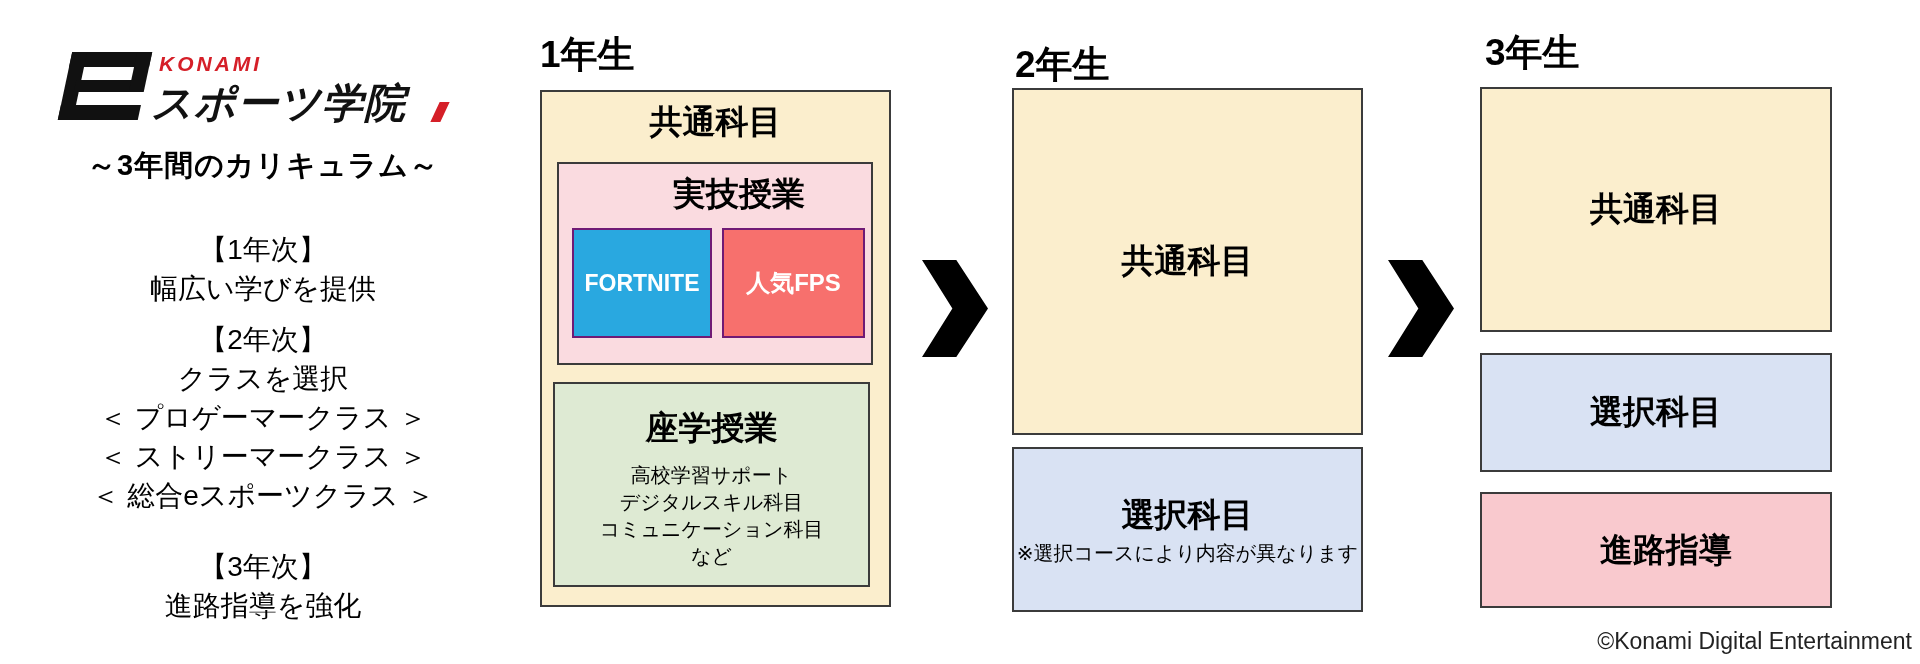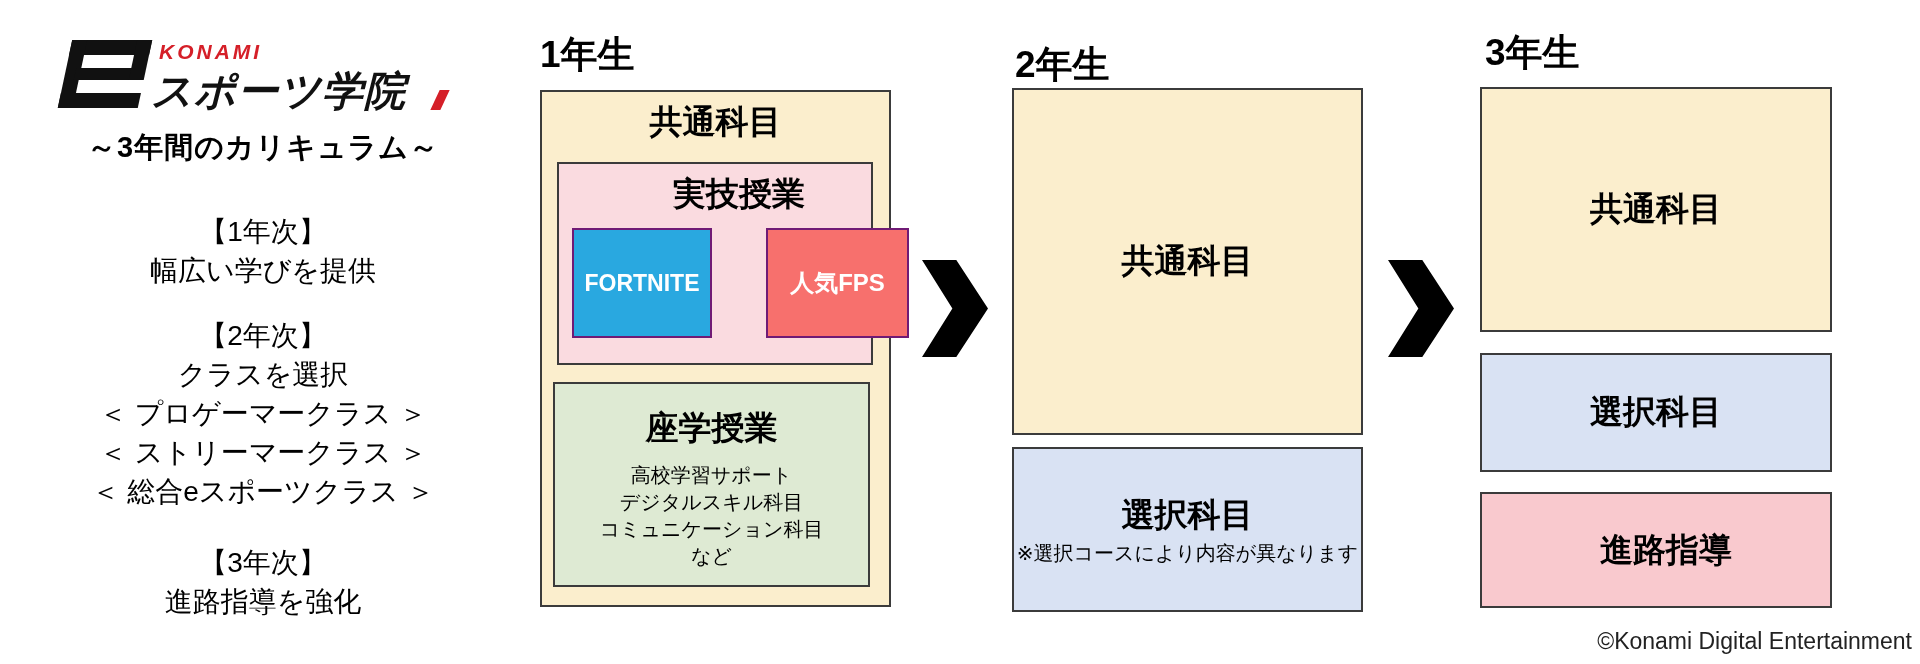--- a/index.html
+++ b/index.html
@@ -19,21 +19,21 @@
     position: absolute;
     left: 30px;
     top: 28px;
     width: 466px;
     text-align: center;
   }
   .logo-row {
     position: relative;
     width: 400px;
     height: 94px;
-    margin: 0 auto;
+    margin: 12px auto;
   }
   .logo-e {
     position: absolute;
     left: 2px;
     top: 12px;
     width: 80px;
     height: 68px;
     transform: skew(-12deg);
   }
   .logo-e .bar { position: absolute; background: #111111; }
@@ -74,21 +74,21 @@
   }
   .tagline {
     margin-top: 6px;
     font-size: 29px;
     font-weight: 700;
     letter-spacing: 1px;
     white-space: nowrap;
   }
   .info-section { font-size: 28px; line-height: 39px; font-weight: 500; }
   .info-section.s1 { margin-top: 44px; }
-  .info-section.s2 { margin-top: 26px; }
+  .info-section.s2 { margin-top: 12px; }
   .info-section.s3 { margin-top: 32px; }
   .info-line { white-space: nowrap; }
 
   
   .year-header {
     position: absolute;
     font-size: 37px;
     font-weight: 600;
     color: #000000;
     text-align: center;
@@ -120,21 +120,21 @@
   .game-box {
     position: absolute;
     border: 2px solid #701a75;
     display: flex;
     align-items: center;
     justify-content: center;
     color: #ffffff;
     font-weight: 700;
   }
   .game-blue { left: 572px; top: 228px; width: 140px; height: 110px; background: #29a8e0; font-size: 23px; }
-  .game-red  { left: 722px; top: 228px; width: 143px; height: 110px; background: #f7706d; font-size: 24px; margin-left: 44px; }
+  .game-red  { left: 722px; top: 228px; width: 143px; height: 110px; background: #f7706d; font-size: 24px; }
   .lecture-items {
     margin-top: 11px;
     font-size: 20px;
     line-height: 27px;
     text-align: center;
     font-weight: 400;
   }
 
   
   .chevron {

